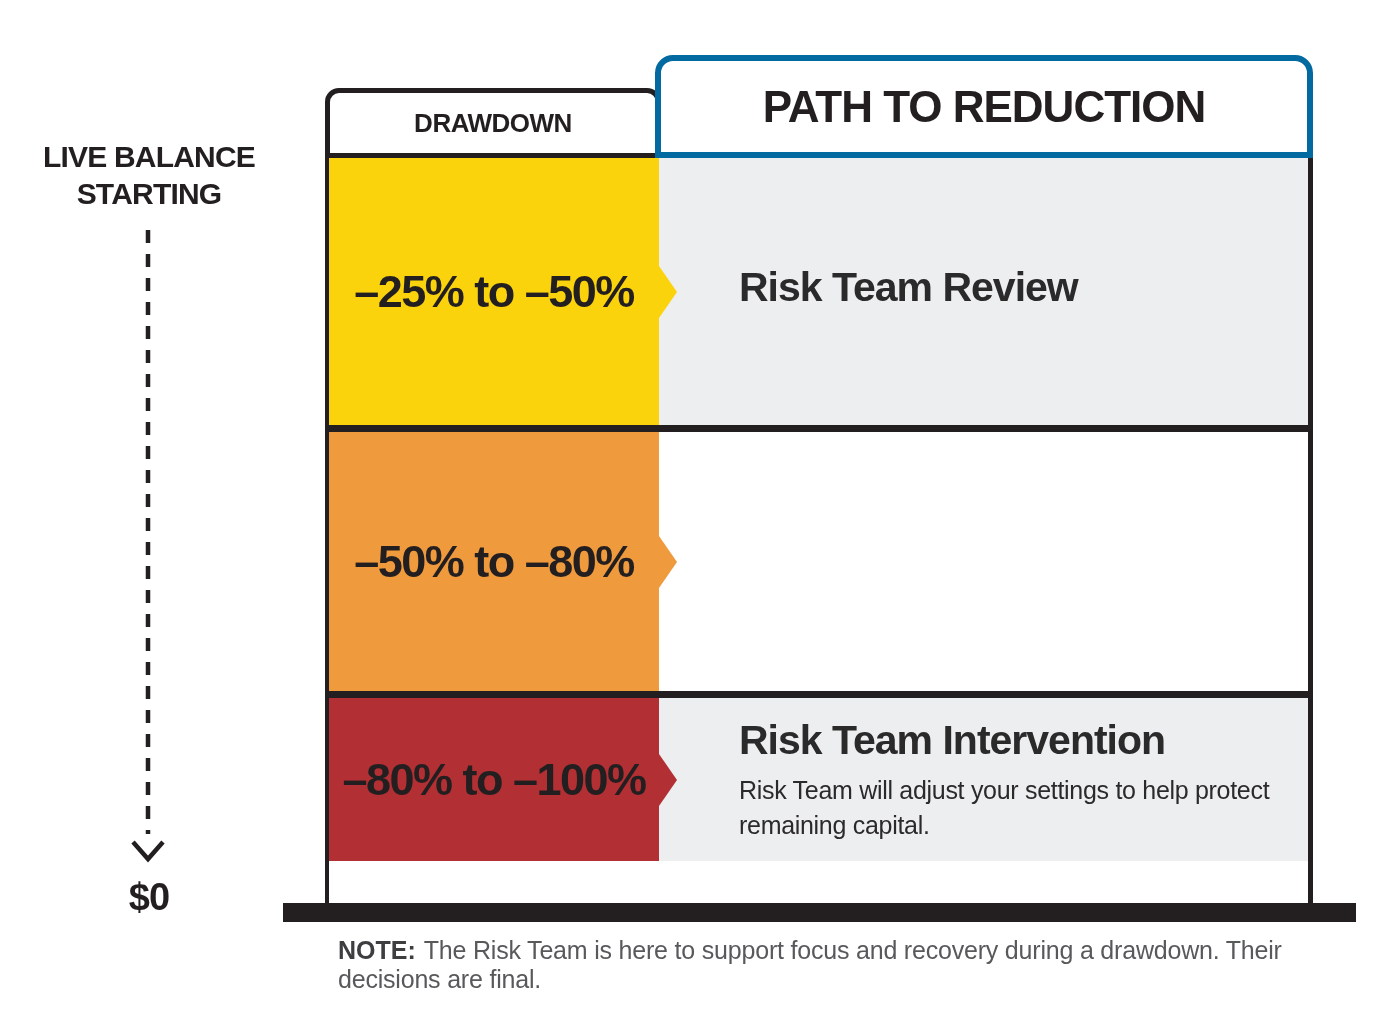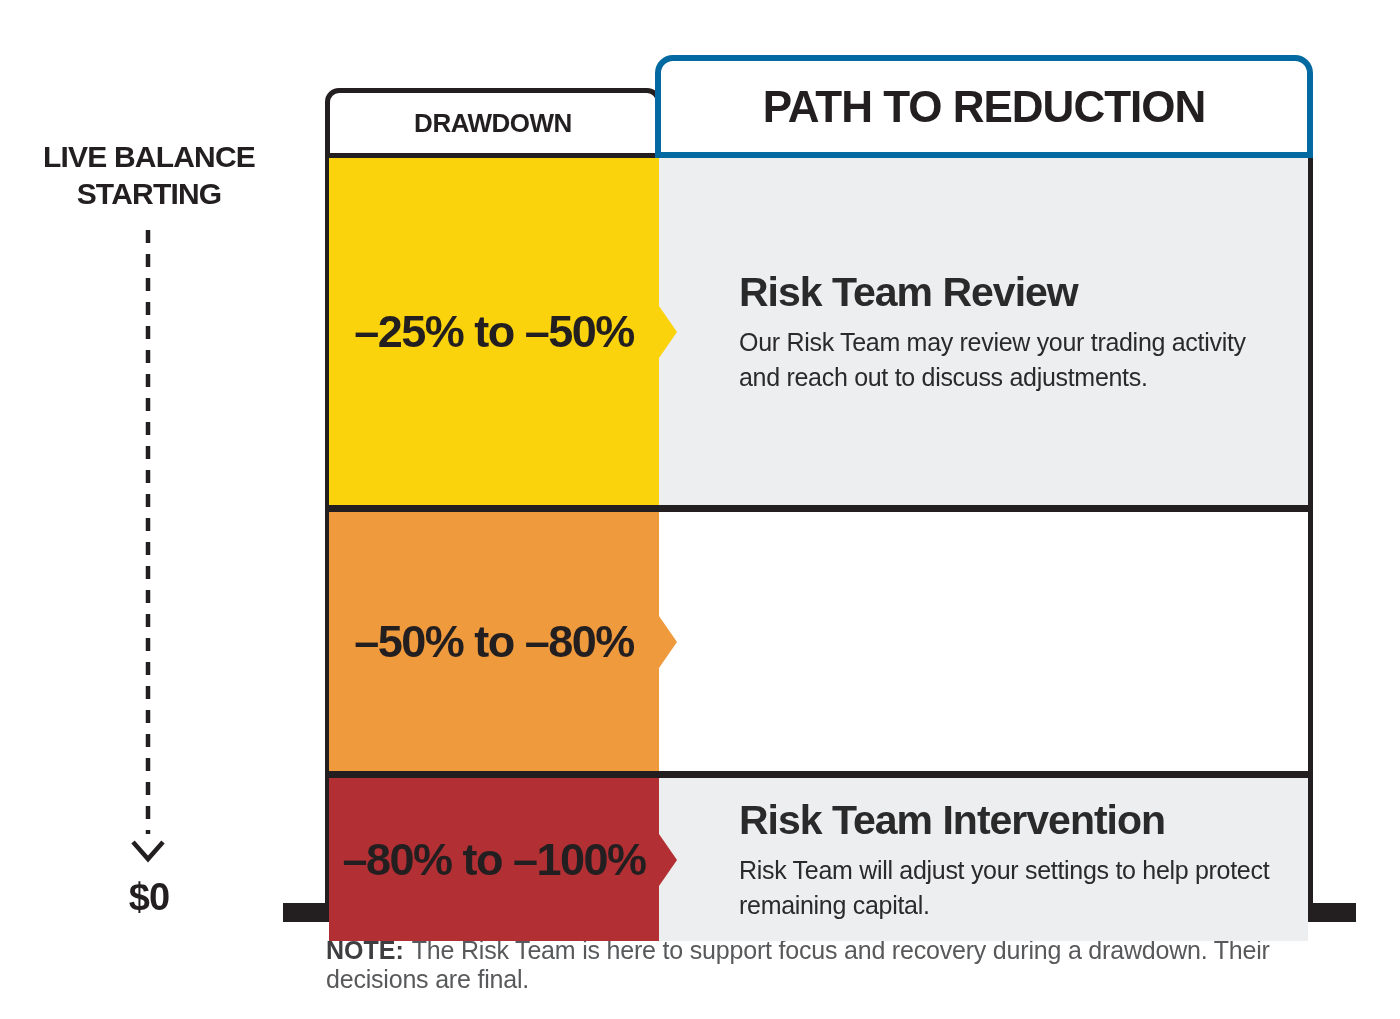--- a/index.html
+++ b/index.html
@@ -39,21 +39,21 @@
     border:6px solid #0369a1; border-radius:18px 18px 0 0;
     font-size:44px; letter-spacing:-1px; z-index:2;
   }
 
   
   .tbody {
     position:absolute; left:325px; top:158px; width:988px; height:745px;
     border-left:4px solid #231F20; border-right:5px solid #231F20; z-index:1;
   }
   .trow { display:flex; width:100%; }
-  .trow.r0 { height:354px; border-bottom:7px solid #231F20;justify-content:space-between; }
+  .trow.r0 { height:274px; border-bottom:7px solid #231F20;justify-content:space-between; }
   .trow.r1 { height:266px; border-bottom:7px solid #231F20; }
   .trow.r2 { height:163px; }
   .cell-range {
     flex:none; width:330px; position:relative; background:var(--c);
     display:flex; align-items:center; justify-content:center;
     font-weight:700; font-size:45px; letter-spacing:-1.5px; color:#231F20;
   }
   .cell-range::after {
     content:""; position:absolute; right:-18px; top:50%;
     transform:translateY(-50%); width:0; height:0;
@@ -72,21 +72,21 @@
     font-size:25px; line-height:1.38; color:#2B2A2B; max-width:600px;
     letter-spacing:-0.3px;
   }
 
   
   .base-bar {
     position:absolute; left:283px; top:903px; width:1073px; height:19px;
     background:#231F20;
   }
   .note {
-    position:absolute; left:326px; top:936px; width:1000px;
+    position:absolute; left:338px; top:936px; width:1000px;
     font-size:25px; color:#58595B; letter-spacing:-0.2px;
   }
   .note b { color:#3E3D40; font-weight:700; margin-right:8px; letter-spacing:0; }
 </style>
 </head>
 <body>
 
 <div class="canvas">
 
   <div class="starting-label">
@@ -109,21 +109,20 @@
   </div>
 
   <div class="tbody">
 
     <div class="trow r0">
       <div class="cell-range" style="--c: #FBD30C;">
         <span>–25% to –50%</span>
       </div>
       <div class="cell-path">
         <div class="row-title">Risk Team Review</div>
-        <div class="row-desc">Our Risk Team may review your trading activity and reach out to discuss adjustments.</div>
       </div>
     </div>
 
     <div class="trow r1">
       <div class="cell-range" style="--c: #EF9A3C;">
         <span>–50% to –80%</span>
       </div>
     </div>
 
     <div class="trow r2">

